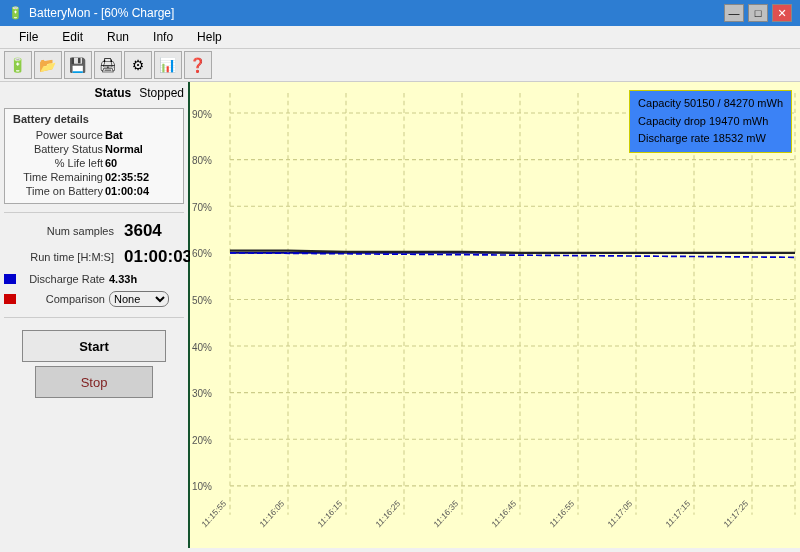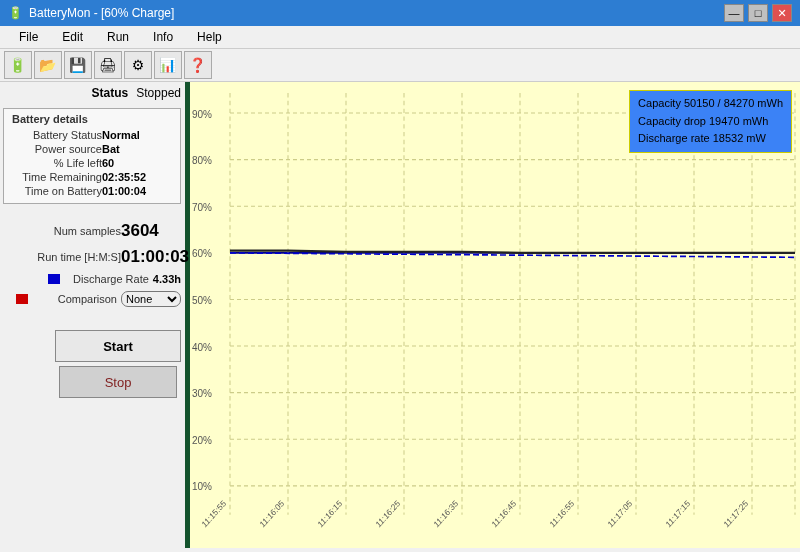--- a/index.html
+++ b/index.html
@@ -76,46 +76,44 @@
     }
     .main-content {
       display: flex;
       height: calc(552px - 86px);
       background: #f0f0f0;
     }
     .left-panel {
       width: 190px;
       min-width: 190px;
       background: #f0f0f0;
-      border-right: 5px solid #14532d;
+      border-right: 2px solid #14532d;
       padding: 4px;
       display: flex;
       flex-direction: column;
       gap: 4px;
-      align-items: flex-end;
     }
     .status-row {
       display: flex;
       align-items: center;
       justify-content: flex-end;
       gap: 8px;
       margin-bottom: 4px;
     }
     .status-label {
       font-weight: bold;
       font-size: 12px;
     }
     .status-value {
       font-size: 12px;
     }
     .battery-details {
       border: 1px solid #aaa;
       padding: 4px 8px;
       background: #f8f8f8;
-      margin-left: 46px;
     }
     .battery-details-title {
       font-size: 11px;
       font-weight: bold;
       margin-bottom: 4px;
       color: #333;
     }
     .detail-row {
       display: flex;
       align-items: center;
@@ -200,21 +198,21 @@
       width: 60px;
       border-radius: 7px;
     }
     .action-buttons {
       display: flex;
       flex-direction: column;
       gap: 4px;
       margin-top: 4px;
     }
     .btn-start {
-      width: 126px;
+      width: 144px;
       height: 32px;
       border: 1px solid #888;
       background: #e8e8e8;
       font-size: 13px;
       font-weight: bold;
       cursor: pointer;
       align-self: center;
     }
     .btn-stop {
       width: 118px;
@@ -285,26 +283,26 @@
   <div class="left-panel">
 
     <div class="status-row">
       <span class="status-label">Status</span>
       <span class="status-value">Stopped</span>
     </div>
 
     <div class="battery-details">
       <div class="battery-details-title">Battery details</div>
       <div class="detail-row">
+        <span class="detail-key">Power source</span>
+        <span class="detail-val">Bat</span>
+      </div>
+      <div class="detail-row">
         <span class="detail-key">Battery Status</span>
         <span class="detail-val">Normal</span>
-      </div>
-      <div class="detail-row">
-        <span class="detail-key">Power source</span>
-        <span class="detail-val">Bat</span>
       </div>
       <div class="detail-row">
         <span class="detail-key">% Life left</span>
         <span class="detail-val">60</span>
       </div>
       <div class="detail-row">
         <span class="detail-key">Time Remaining</span>
         <span class="detail-val">02:35:52</span>
       </div>
       <div class="detail-row">

